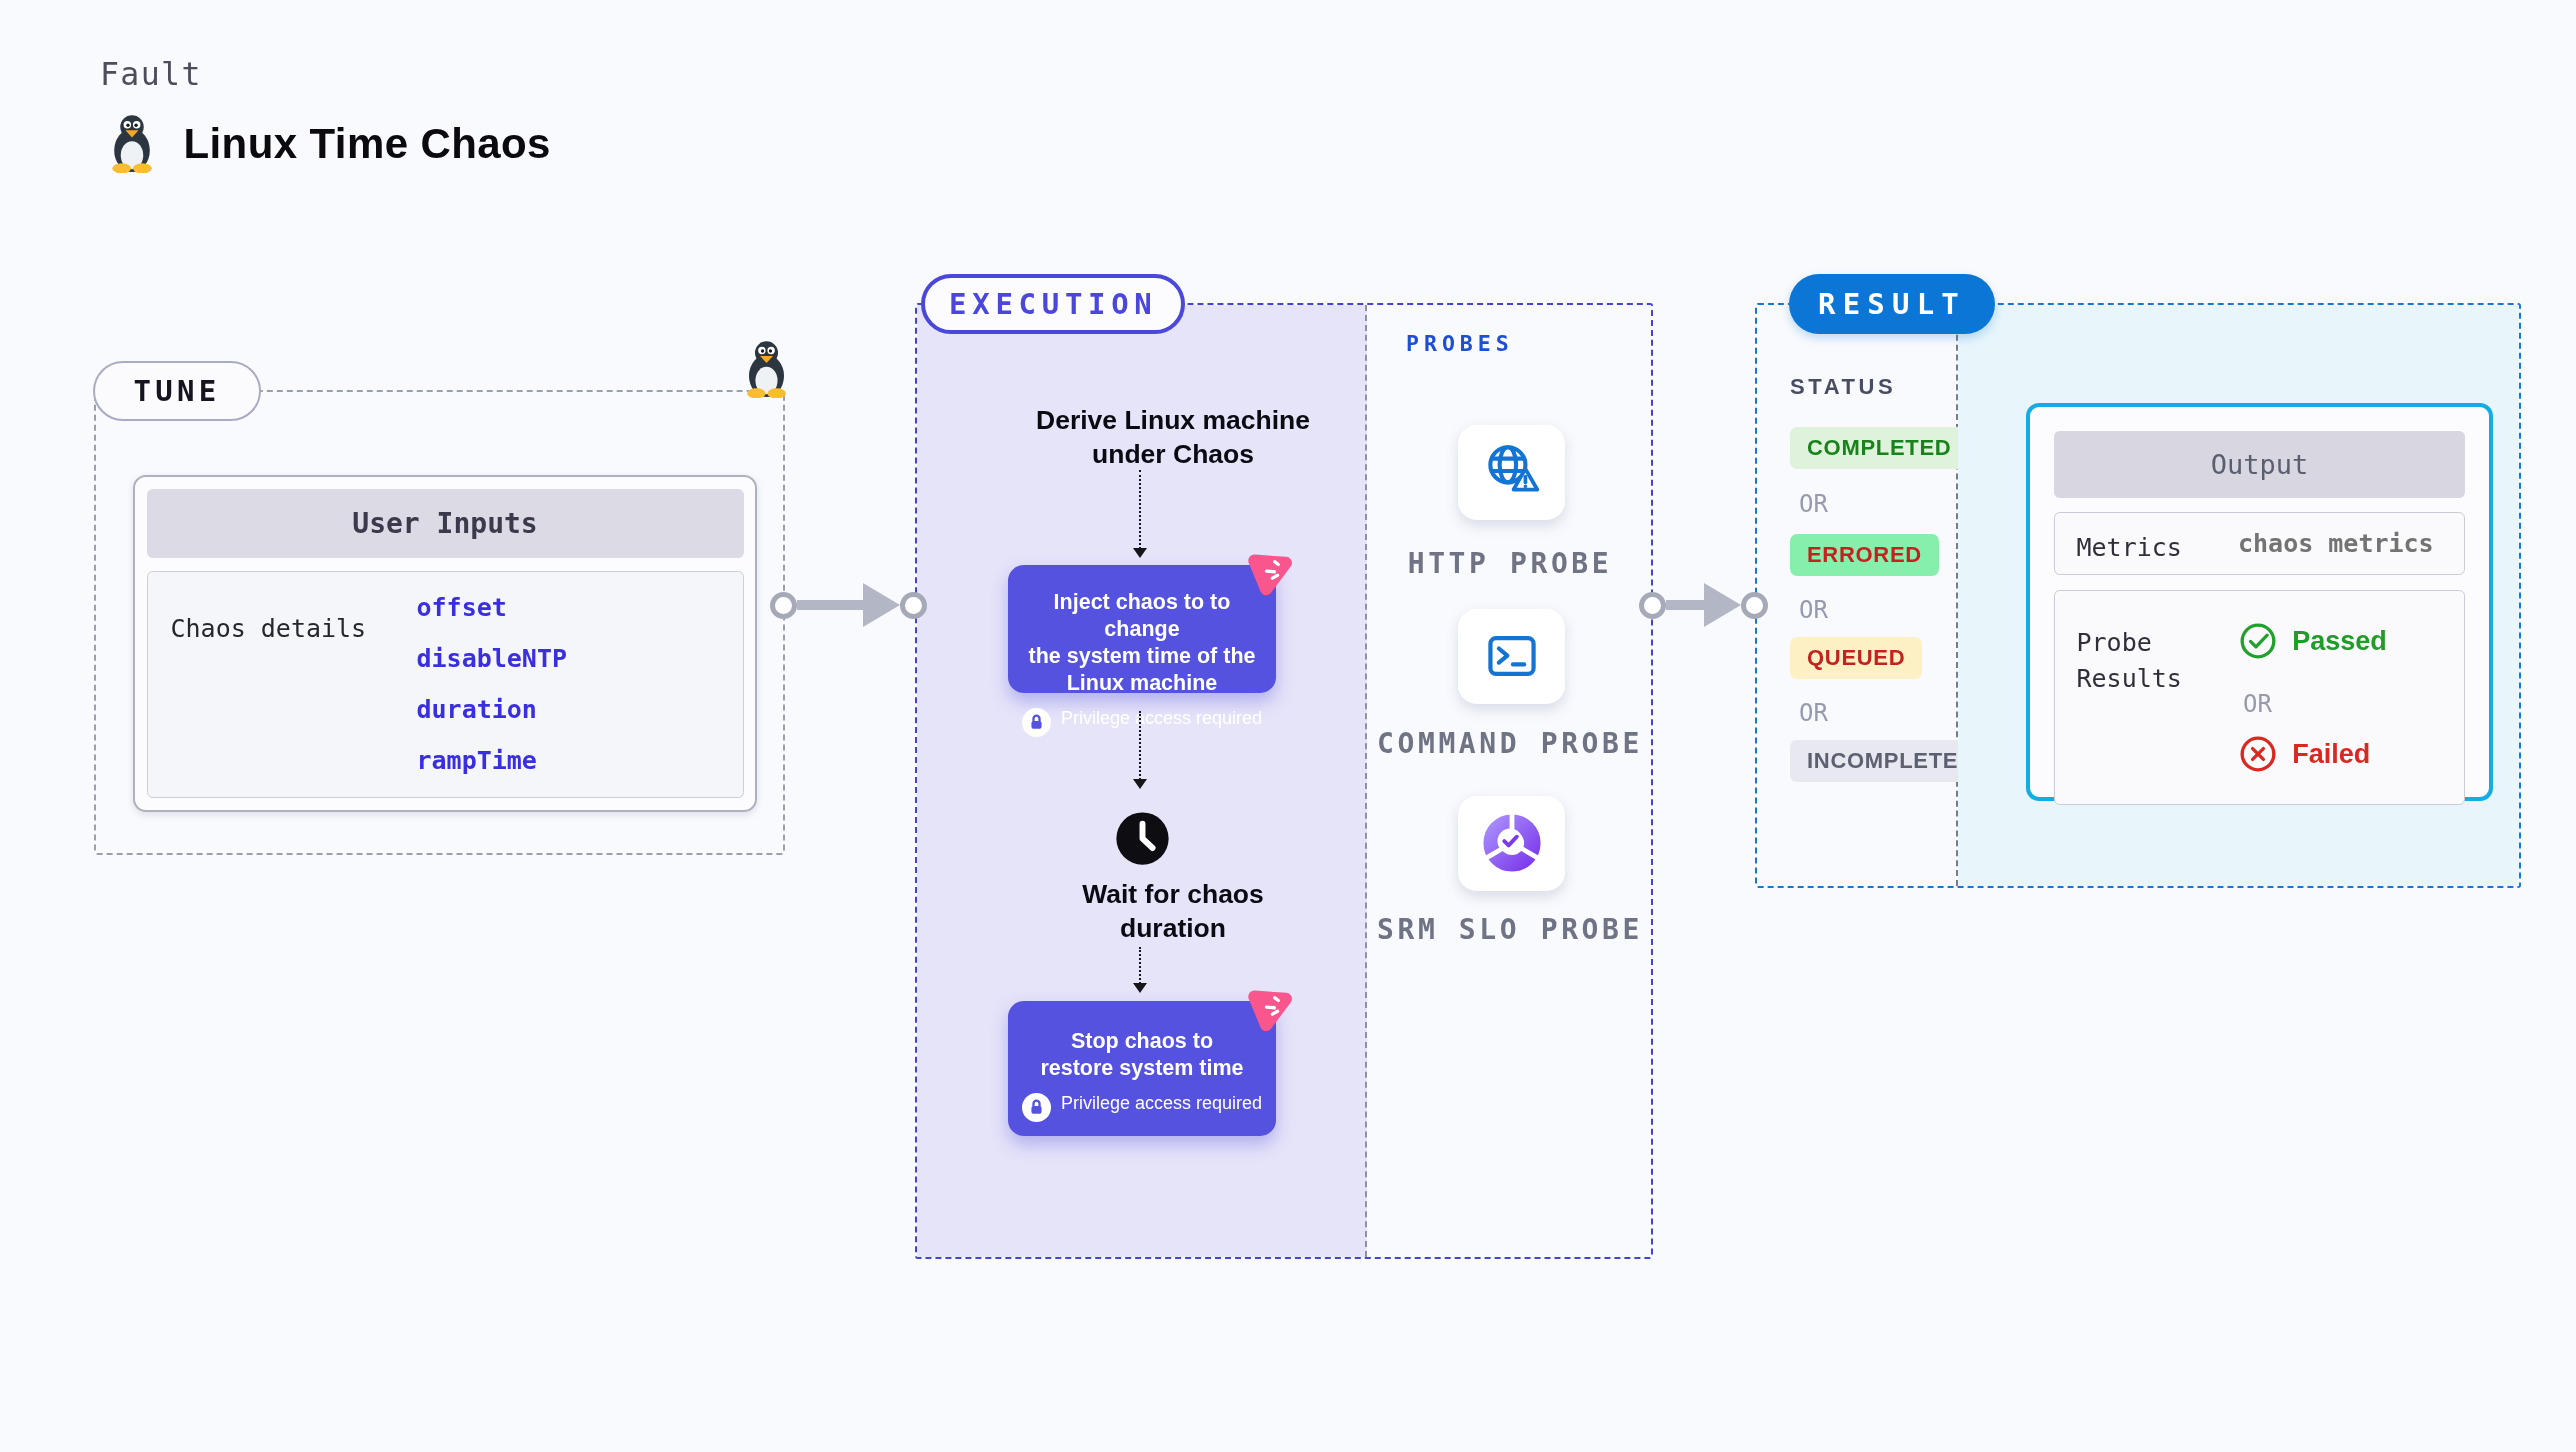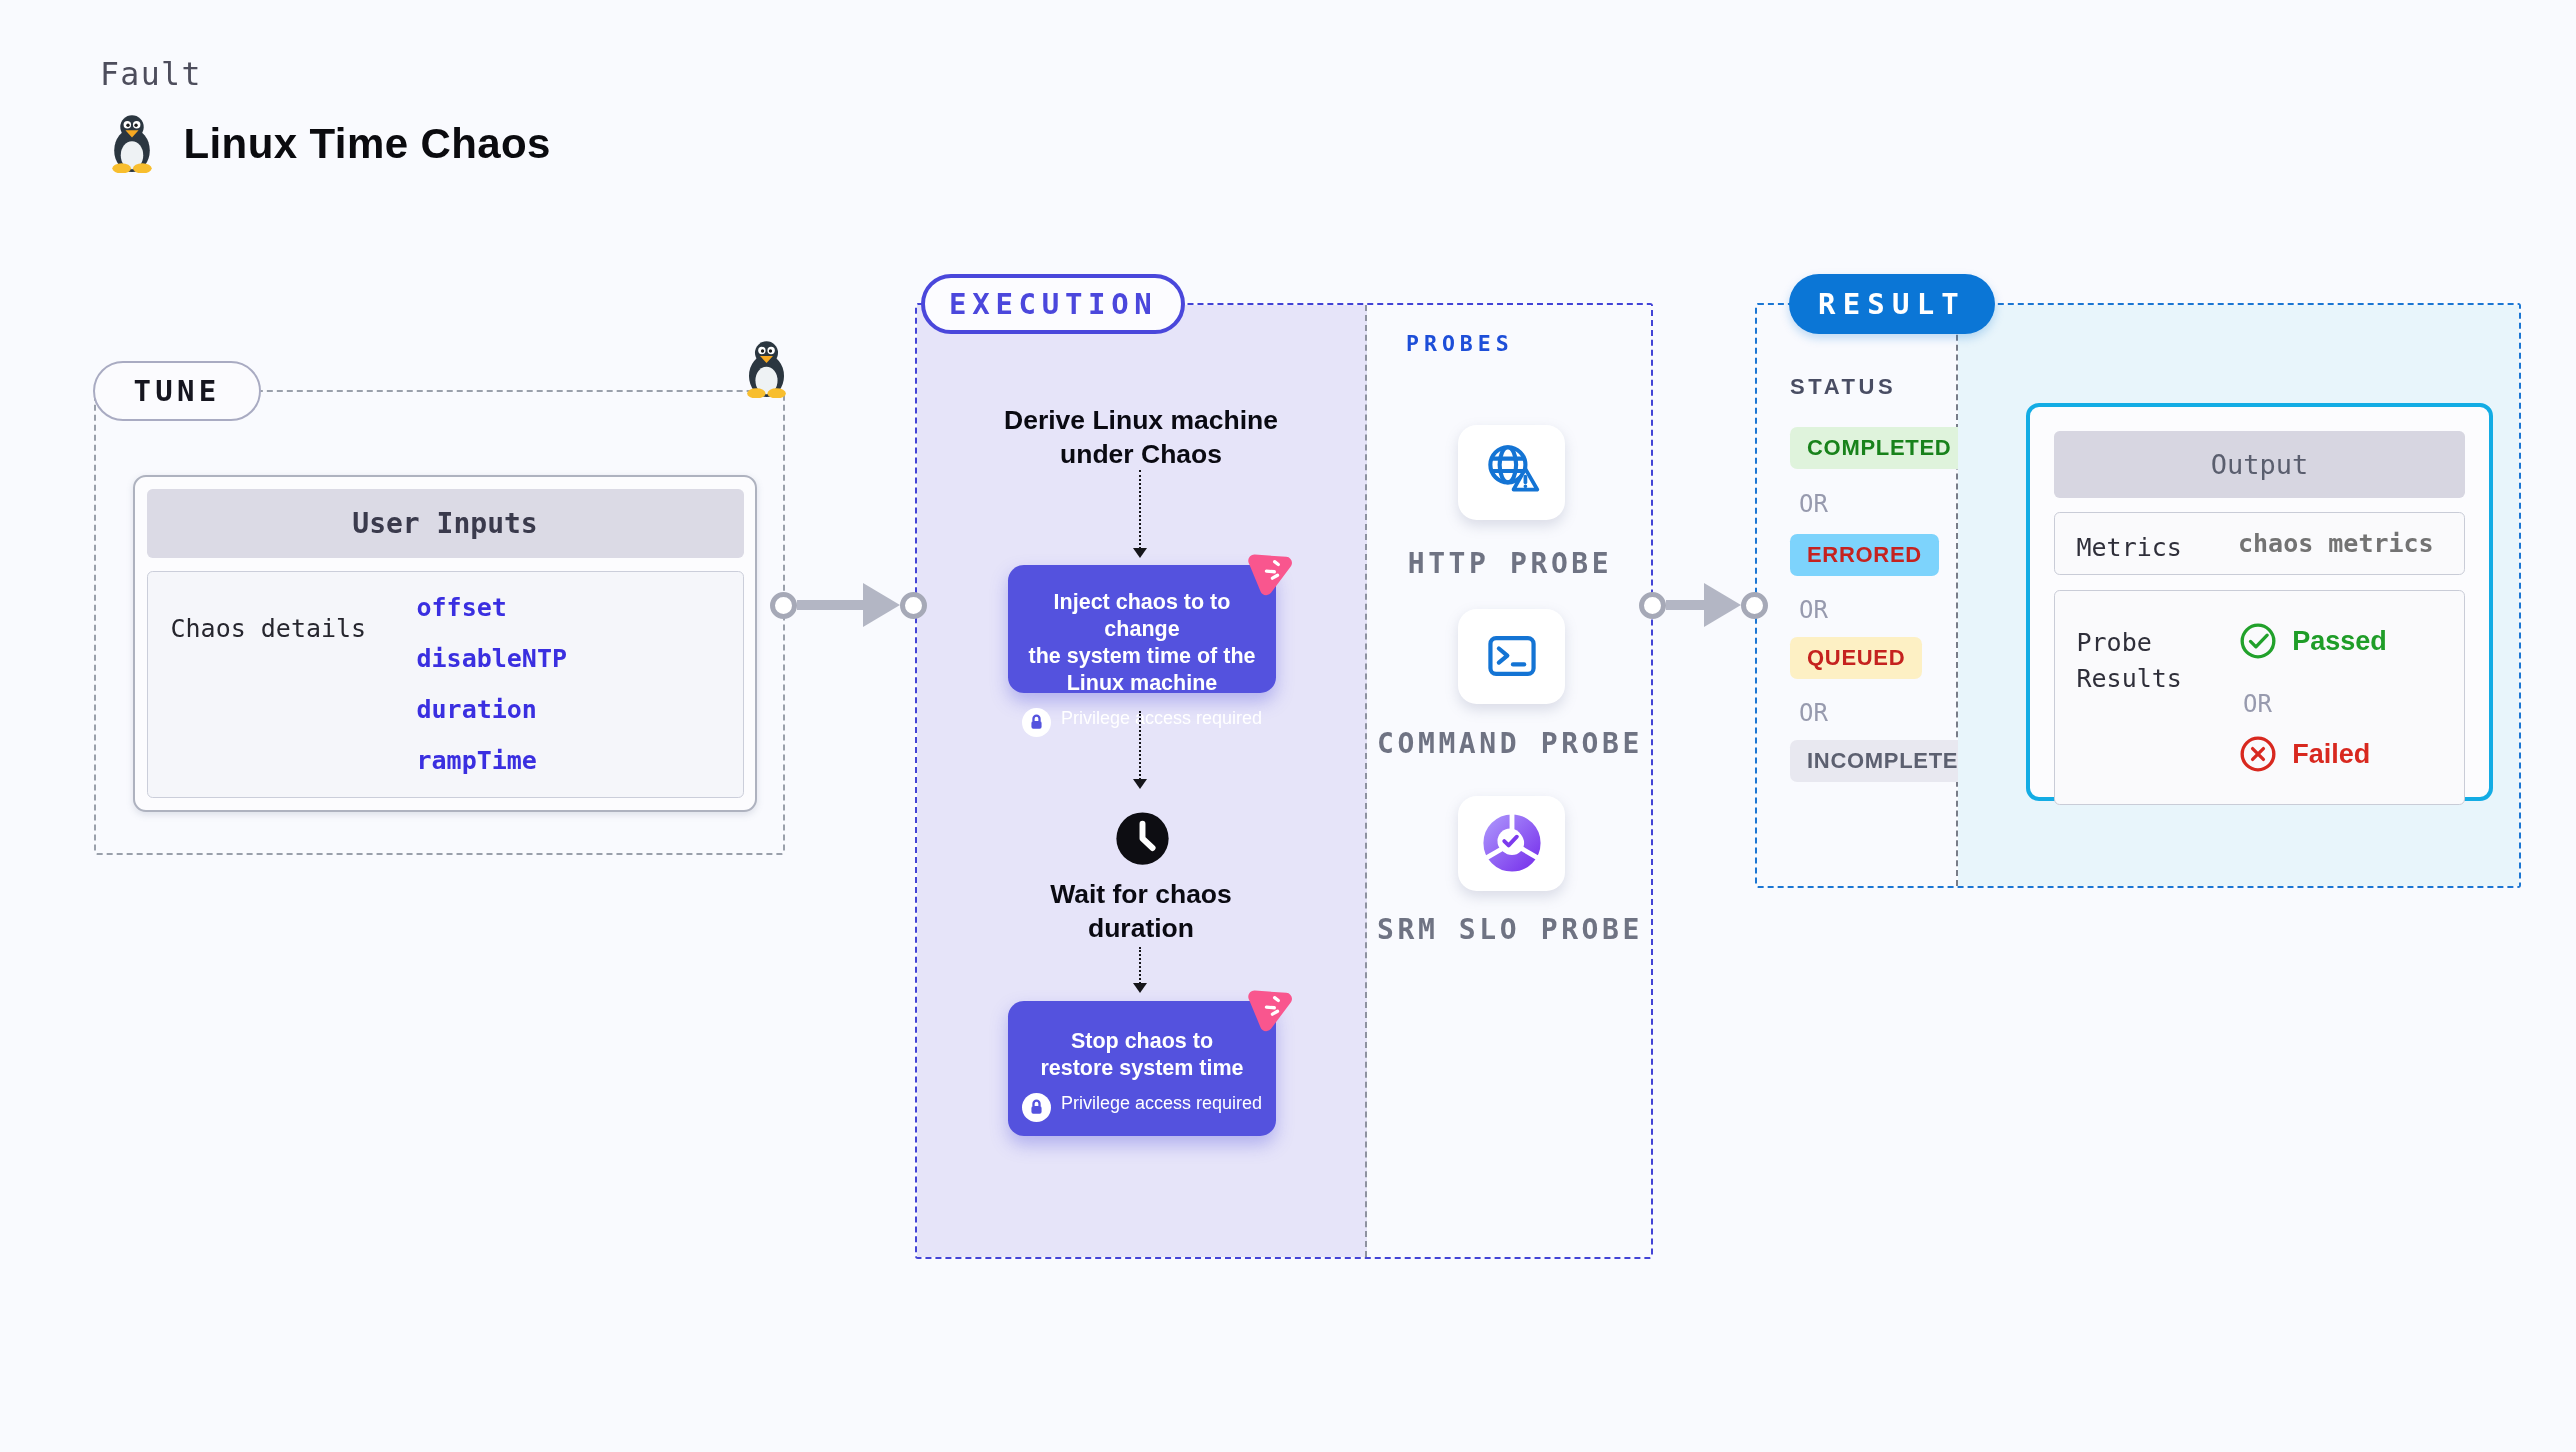--- a/index.html
+++ b/index.html
@@ -50,21 +50,21 @@
   .harrow { position:absolute; display:flex; align-items:center; z-index:5; }
   .node { width:27px; height:27px; border:5px solid #A6A9B7; background:#fff; border-radius:50%; flex:none; }
   .shaft { height:10.7px; background:#B3B6C4; flex:none; }
   .ahead { width:0; height:0; border-top:22px solid transparent; border-bottom:22px solid transparent;
            border-left:37px solid #B3B6C4; flex:none; }
   .harrow.a1 { left:770px; top:583px; } .harrow.a1 .shaft { width:66px; }
   .harrow.a2 { left:1639px; top:583px; } .harrow.a2 .shaft { width:38px; }
 
   
   .exec-col { position:absolute; left:0; top:0; bottom:0; width:450px; background:#E6E4F9;
-              border-right:2.1px dashed #8E92A0; }
+              border-right:2.1px dashed #8E92A0;padding-left:32px; }
   .flow-text { position:absolute; width:100%; text-align:center; font-size:26.5px; font-weight:bold;
                color:#0A0A12; line-height:1.3; white-space:pre-line; }
   .vflow { position:absolute; left:222px; width:2.9px; }
   .vline { width:0; border-left:2.9px dotted #15151A; }
   .vhead { position:absolute; left:-5.7px; bottom:-9.3px; width:0; height:0;
            border-left:7.2px solid transparent; border-right:7.2px solid transparent;
            border-top:10.7px solid #15151A; }
   .chaos-step { position:absolute; left:91px; width:268px; background:#5452DE; border-radius:15.8px;
                 box-shadow:0 8.6px 17px rgba(84,82,222,.35); color:#fff; text-align:center; }
   .chaos-step .txt { margin:24px auto 0; width:236px; font-size:21.5px; font-weight:bold;
@@ -84,21 +84,21 @@
   .probe-name { position:absolute; width:100%; text-align:center; font-size:28px; font-weight:bold;
                 color:#6F7383; letter-spacing:3.6px; line-height:1.5; }
 
   
   .status-col { position:absolute; left:0; top:0; bottom:0; width:201px; border-right:2.1px dashed #787C88; }
   .status-label { position:absolute; left:33px; top:69px; font-size:22px; font-weight:bold;
                   color:#494D63; letter-spacing:3.6px; }
   .badge { position:absolute; left:33px; height:42px; display:inline-flex; align-items:center;
            border-radius:7.2px; padding:0 17px; font-size:22px; font-weight:bold; letter-spacing:0.7px; }
   .badge.success { background:#DFF3DC; color:#18821B; }
-  .badge.error   { background:#7dd3fc; color:#C5221F; }
+  .badge.error   { background:#86efac; color:#C5221F; }
   .badge.queued  { background:#FDF0C4; color:#C5221F; }
   .badge.neutral { background:#E8E8F0; color:#5C6070; }
   .or { position:absolute; left:42px; font-size:24px; color:#979AAE; }
   .output-region { position:absolute; left:201px; top:0; bottom:0; right:0; background:#E8F5FB; }
   .output-card { position:absolute; left:68px; top:98px; width:467px; height:398px;
                  background:#FCFCFE; border:4.3px solid #13ACE4; border-radius:13px; padding:24px; }
   .output-head { height:67px; background:#D7D6E1; border-radius:5.7px; display:flex; align-items:center;
                  justify-content:center; font-size:27px; color:#5A5E6E; }
   .out-row { border:1.4px solid #C9CCD7; border-radius:5.7px; background:#FAFAFC; position:relative; }
   .row-metrics { margin-top:14.3px; height:63px; }

